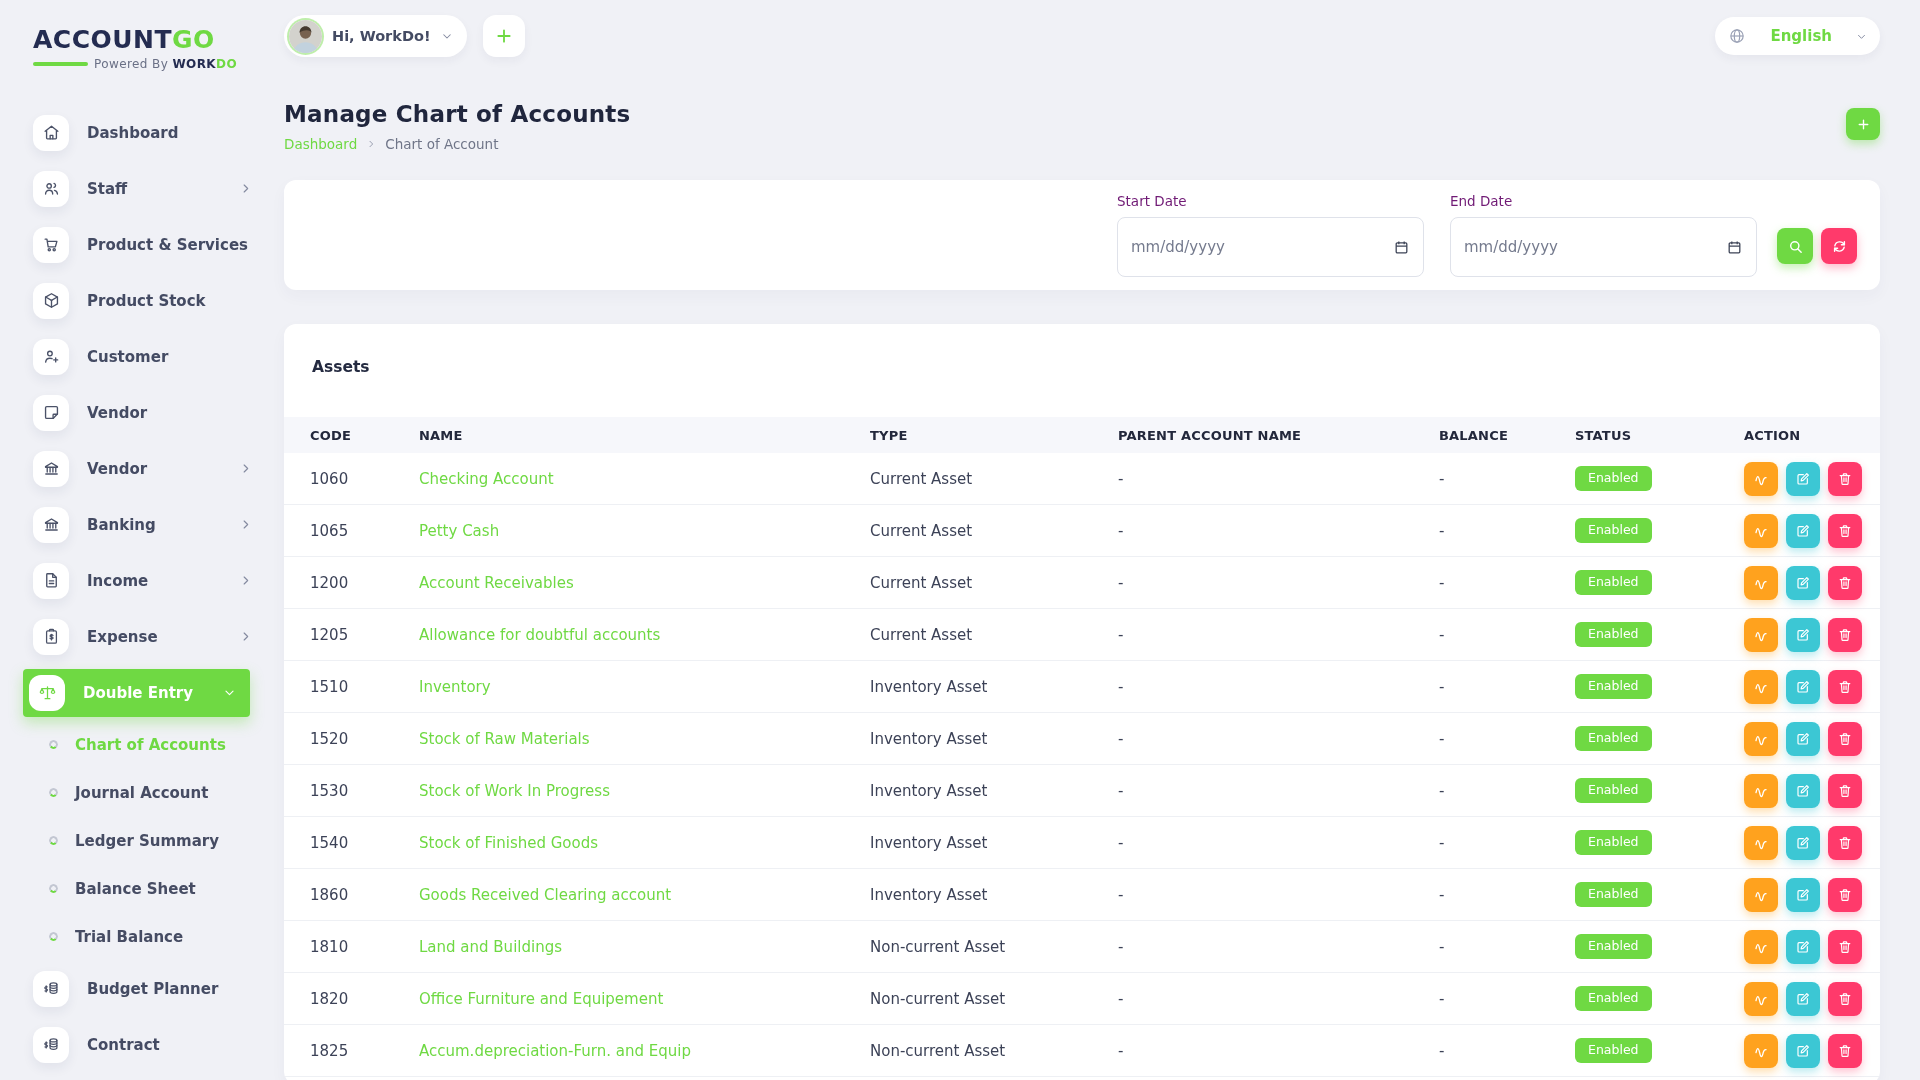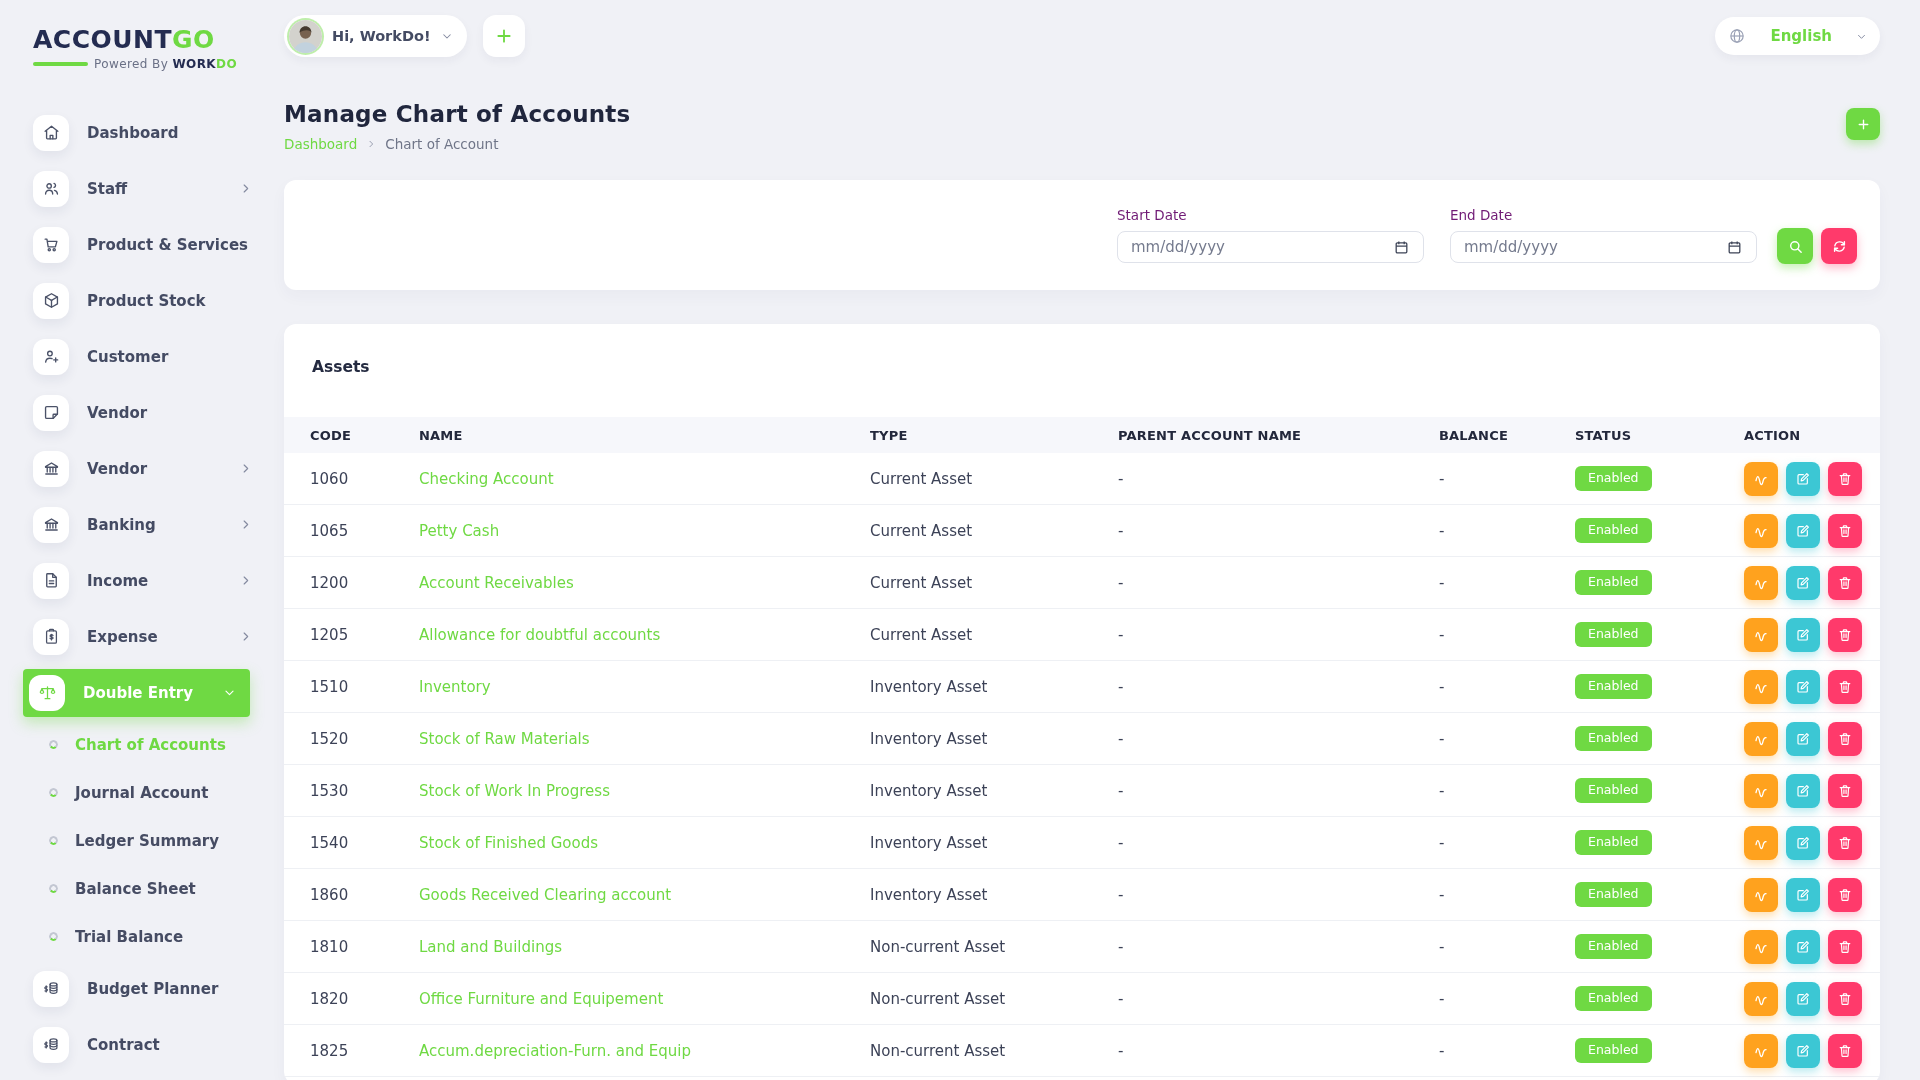--- a/index.html
+++ b/index.html
@@ -73,21 +73,21 @@
   .head-add-btn { margin-left:auto; margin-top:7px; width:34px; height:32px; background:#6fd943; border:none;
                   border-radius:8px; color:#fff; display:flex; align-items:center; justify-content:center;
                   cursor:pointer; box-shadow:0 4px 10px rgba(111,217,67,.4); }
 
   
   .filter-card { margin-top:28px; height:110px; background:#fff; border-radius:12px;
                  box-shadow:0 6px 16px rgba(40,50,90,.04);
                  display:flex; align-items:center; justify-content:flex-end; padding:0 23px; gap:26px; }
   .date-group { width:307px; }
   .date-label { font-size:13.5px; color:#701a75; margin-bottom:8px; }
-  .date-input { height:32px; border:1px solid #dfe2ea; border-radius:8px; background:#fff;
+  .date-input { height:60px; border:1px solid #dfe2ea; border-radius:8px; background:#fff;
                 display:flex; align-items:center; padding:0 13px; cursor:text; }
   .date-input .ph { font-size:15px; color:#757b8e; }
   .date-input .cal { margin-left:auto; color:#3c4356; display:flex; cursor:pointer; }
   .filter-btns { display:flex; gap:8px; margin-left:-6px; padding-top:22px; }
   .sq-btn { width:36px; height:36px; border:none; border-radius:8px; color:#fff;
             display:flex; align-items:center; justify-content:center; cursor:pointer; }
   .sq-btn.green { background:#6fd943; box-shadow:0 4px 10px rgba(111,217,67,.4); }
   .sq-btn.pink  { background:#ff3a6b; box-shadow:0 4px 10px rgba(255,58,107,.35); }
 
   

